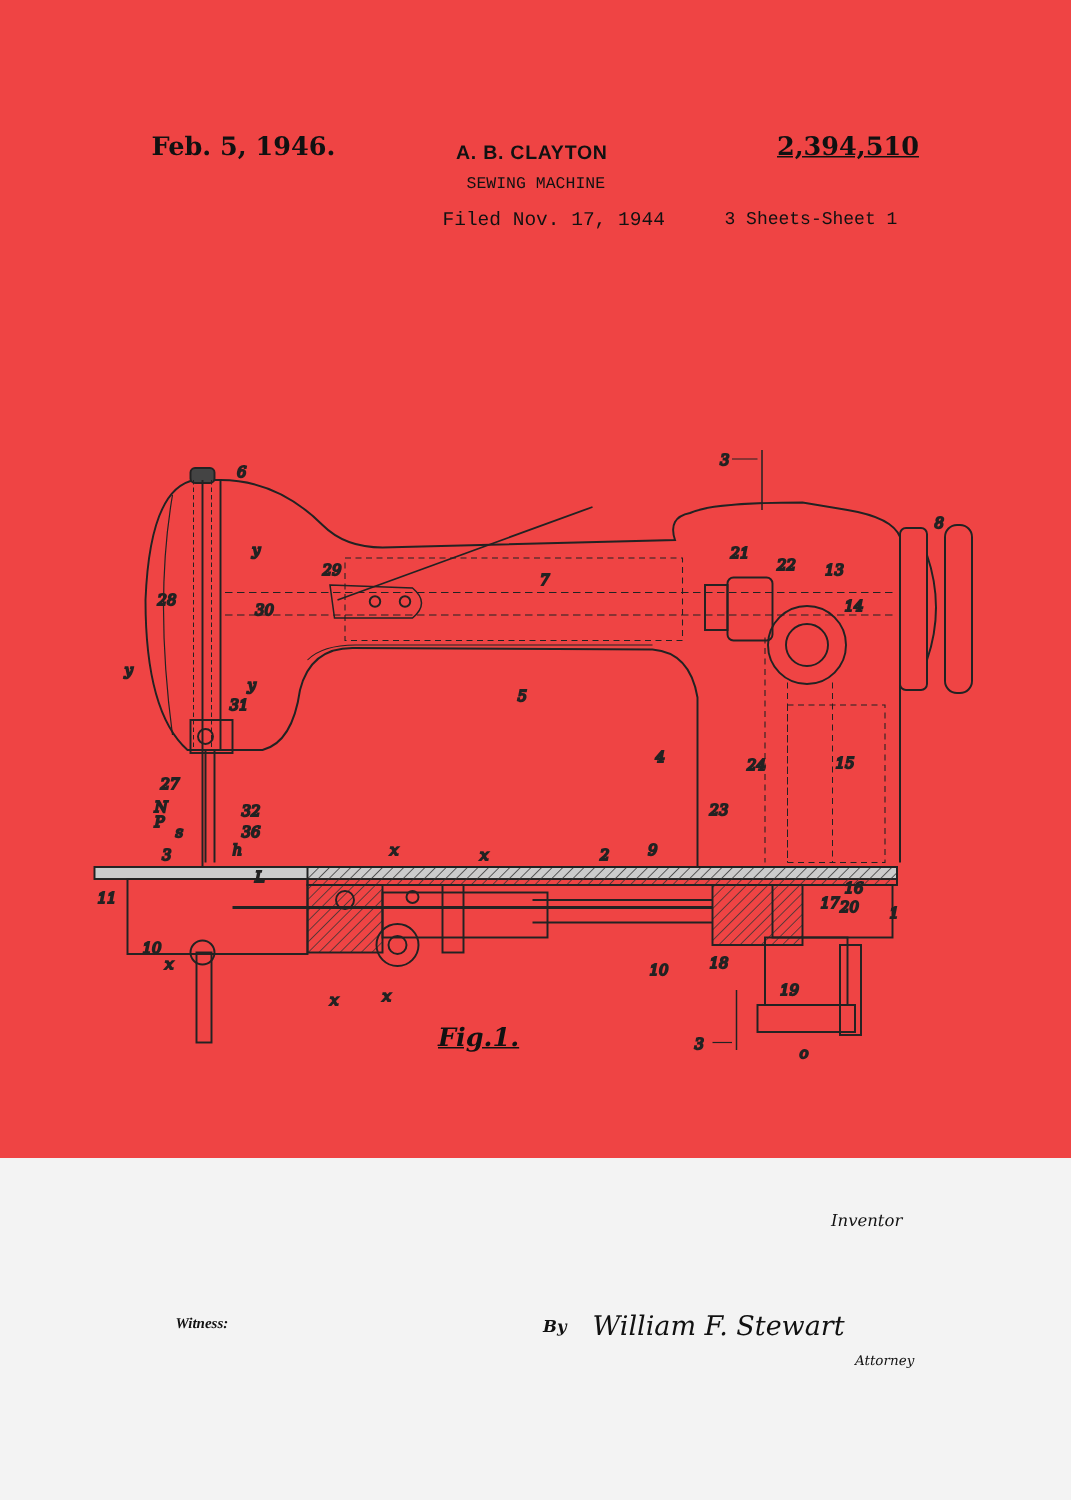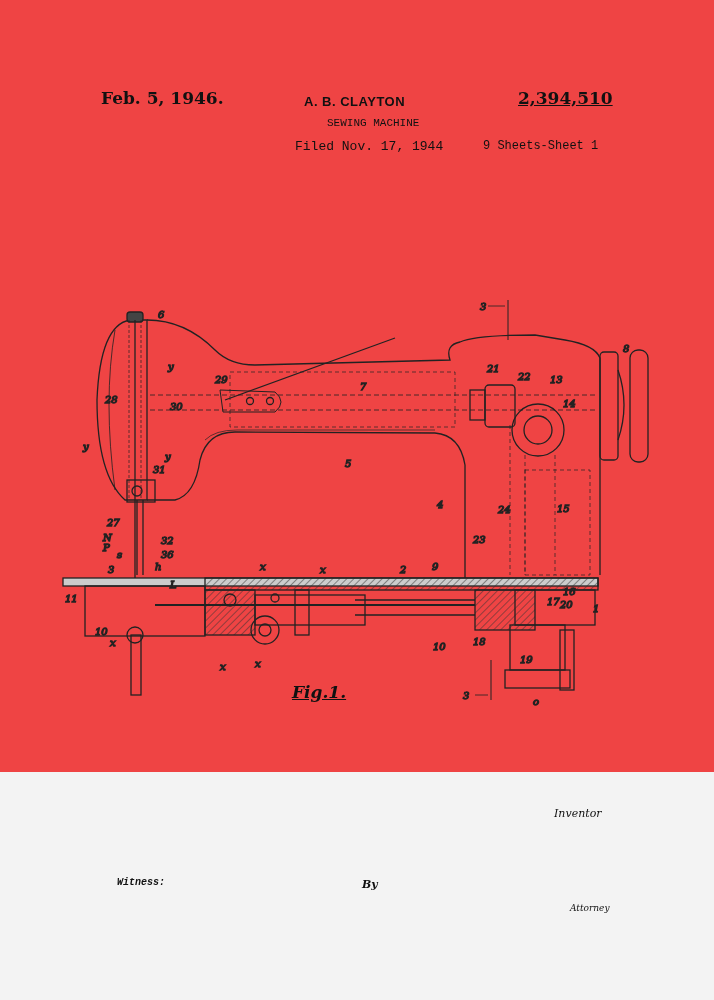--- a/index.html
+++ b/index.html
@@ -2,44 +2,44 @@
 <html><head>
 <meta charset="utf-8">
 <style>
   html,body{margin:0;padding:0;background:#f3f3f3;}
   body{width:714px;height:1000px;position:relative;overflow:hidden;font-family:"DejaVu Serif",serif;color:#111;}
   .sheet{position:absolute;left:0;top:0;width:714px;height:772px;background:#ef4444;}
   .abs{position:absolute;white-space:nowrap;}
   .date{left:101px;top:88px;font-family:"DejaVu Serif",serif;font-weight:bold;font-size:17px;}
   .patno{left:518px;top:88px;font-family:"DejaVu Serif",serif;font-weight:bold;font-size:17px;text-decoration:underline;}
   .inventor-name{left:304px;top:94px;font-family:"Liberation Sans",sans-serif;font-weight:bold;font-size:13px;letter-spacing:0.5px;}
-  .title{left:311px;top:117px;font-family:"Liberation Mono",monospace;font-size:11px;margin-left:16px;}
+  .title{left:311px;top:117px;font-family:"Liberation Mono",monospace;font-size:11px;}
   .filed{left:295px;top:139px;font-family:"Liberation Mono",monospace;font-size:13px;}
   .sheets{left:483px;top:139px;font-family:"Liberation Mono",monospace;font-size:12px;}
   .drawing{position:absolute;left:55px;top:290px;width:610px;height:430px;}
   .fig{left:292px;top:682px;font-family:"DejaVu Serif",serif;font-style:italic;font-weight:bold;font-size:17px;text-decoration:underline;text-align:center;}
   .inv-label{left:554px;top:807px;font-family:"DejaVu Serif",serif;font-size:11px;font-style:italic;}
   .inv-sig{left:450px;top:830px;font-family:"DejaVu Serif",serif;font-style:italic;font-size:17px;}
-  .wit-label{left:117px;top:877px;font-family:Liberation Mono, monospace;font-size:10px;font-style:italic;font-weight:bold;text-align:center;}
+  .wit-label{left:117px;top:877px;font-family:Liberation Serif, serif;font-size:10px;font-style:italic;font-weight:bold;text-align:center;}
   .wit-sig{left:90px;top:886px;font-family:"DejaVu Serif",serif;font-style:italic;font-size:22px;}
   .by{left:362px;top:878px;font-family:"DejaVu Serif",serif;font-size:11px;font-weight:bold;font-style:italic;}
   .att-sig{left:395px;top:874px;font-family:"DejaVu Serif",serif;font-style:italic;font-size:18px;}
   .att-label{left:570px;top:903px;font-family:"DejaVu Serif",serif;font-size:9px;font-style:italic;}
   svg text{font-family:"DejaVu Serif",serif;font-style:italic;font-size:10px;fill:#222;}
 </style>
 </head>
 <body>
 
 <div class="sheet">
   <div class="abs date">Feb. 5, 1946.</div>
   <div class="abs inventor-name">A. B. CLAYTON</div>
   <div class="abs patno">2,394,510</div>
   <div class="abs title">SEWING MACHINE</div>
   <div class="abs filed">Filed Nov. 17, 1944</div>
-  <div class="abs sheets">9 Sheets-Sheet 1</div>
+  <div class="abs sheets">3 Sheets-Sheet 1</div>
 
   <svg class="drawing" viewBox="0 0 610 430" fill="none" stroke="#222" stroke-width="1.3">
 
     <line x1="453" y1="10" x2="453" y2="50" stroke-width="1"></line>
     <text x="425" y="20">3</text>
       <line x1="433" y1="16" x2="450" y2="16" stroke-width="0.8"></line>
 
     <path d="M75 30 Q45 35 42 110 Q42 185 70 210 L92 210 L92 30 Z"></path>
     <path d="M60 40 Q48 110 60 200" stroke-width="0.8"></path>
     <rect x="72" y="22" width="16" height="10" rx="3" fill="#444"></rect>
@@ -158,14 +158,15 @@
     <text x="418" y="355">18</text>
     <text x="465" y="373">19</text>
     <text x="478" y="415">o</text>
   </svg>
 
   <div class="abs fig">Fig.1.</div>
 
   <div class="abs inv-label">Inventor</div>
   <div class="abs wit-label">Witness:</div>
   <div class="abs by">By</div>
+  <div class="abs att-sig">William F. Stewart</div>
   <div class="abs att-label">Attorney</div>
 </div>
 
 </body></html>

